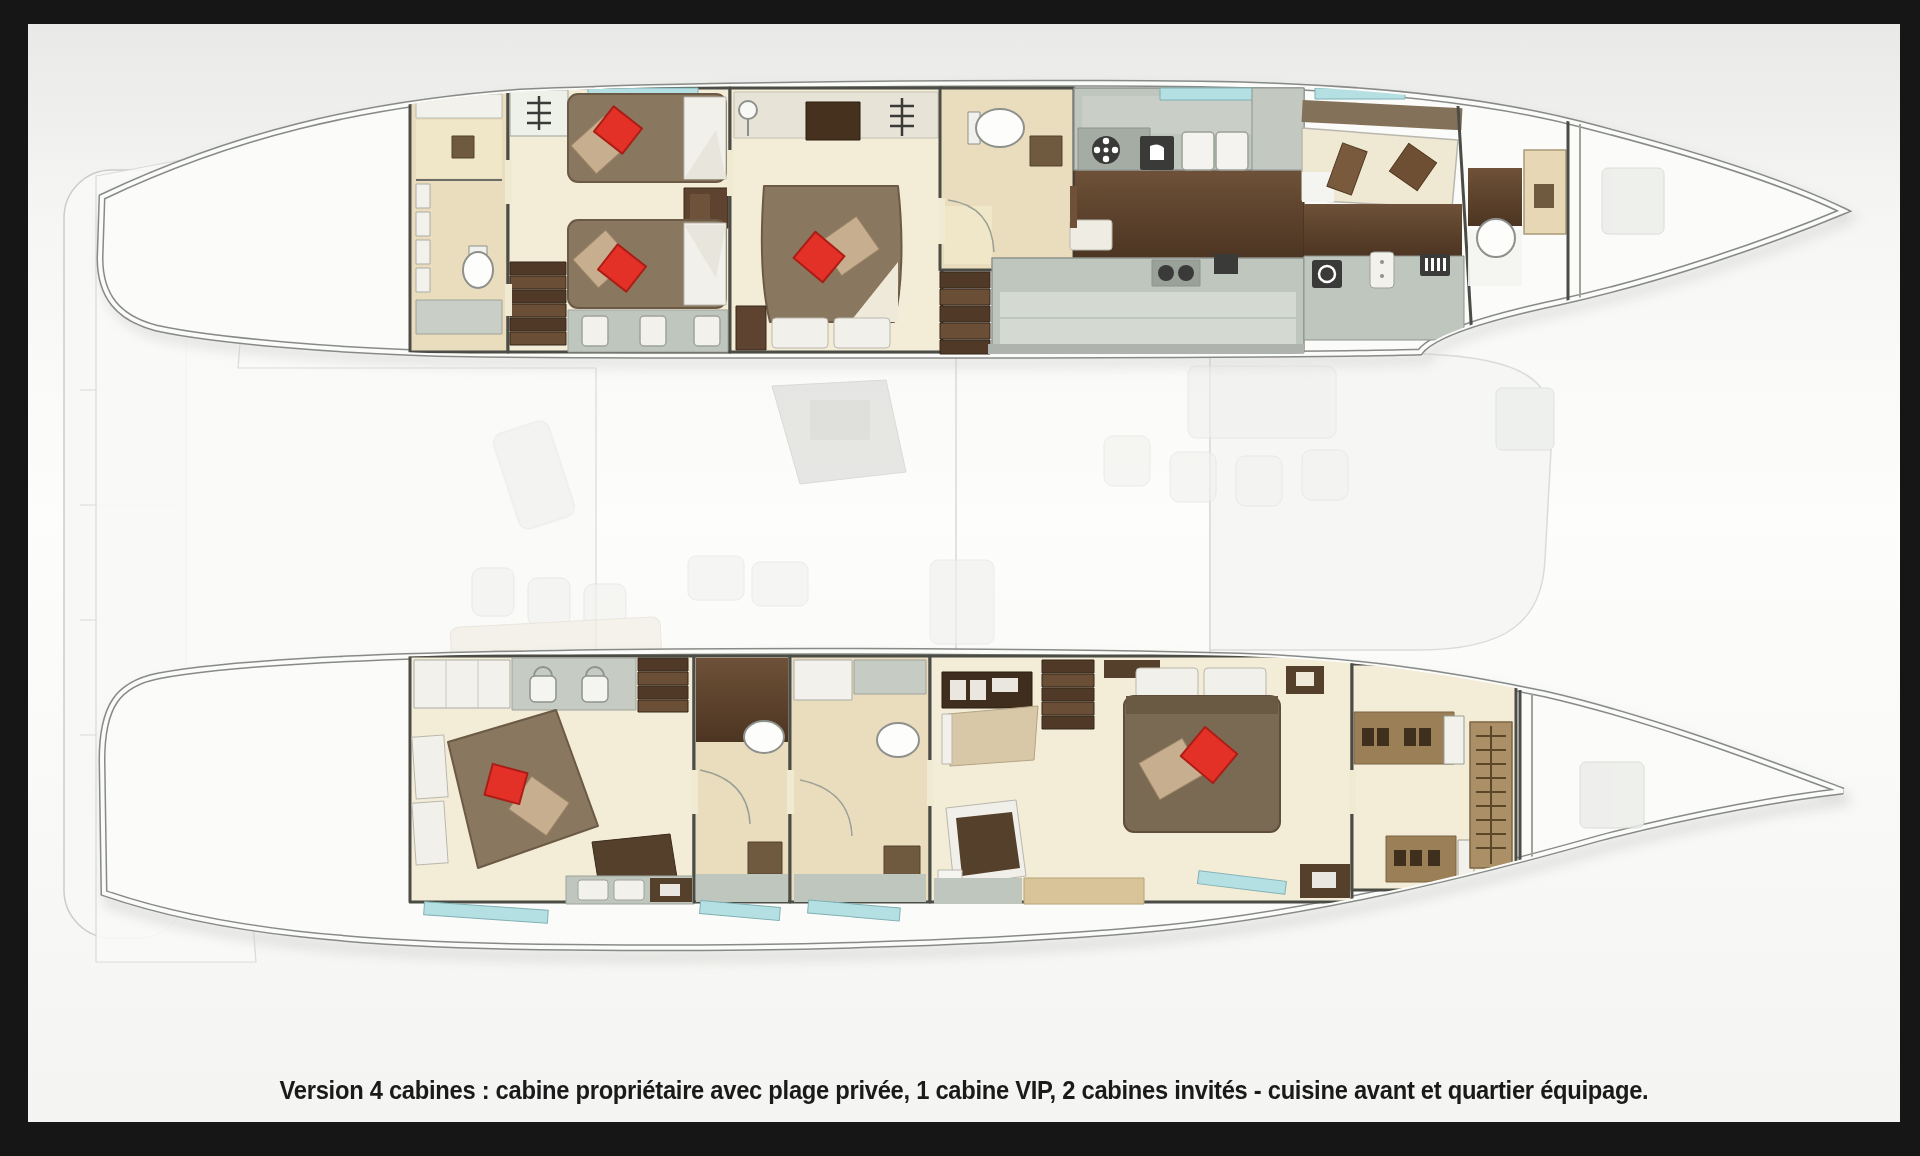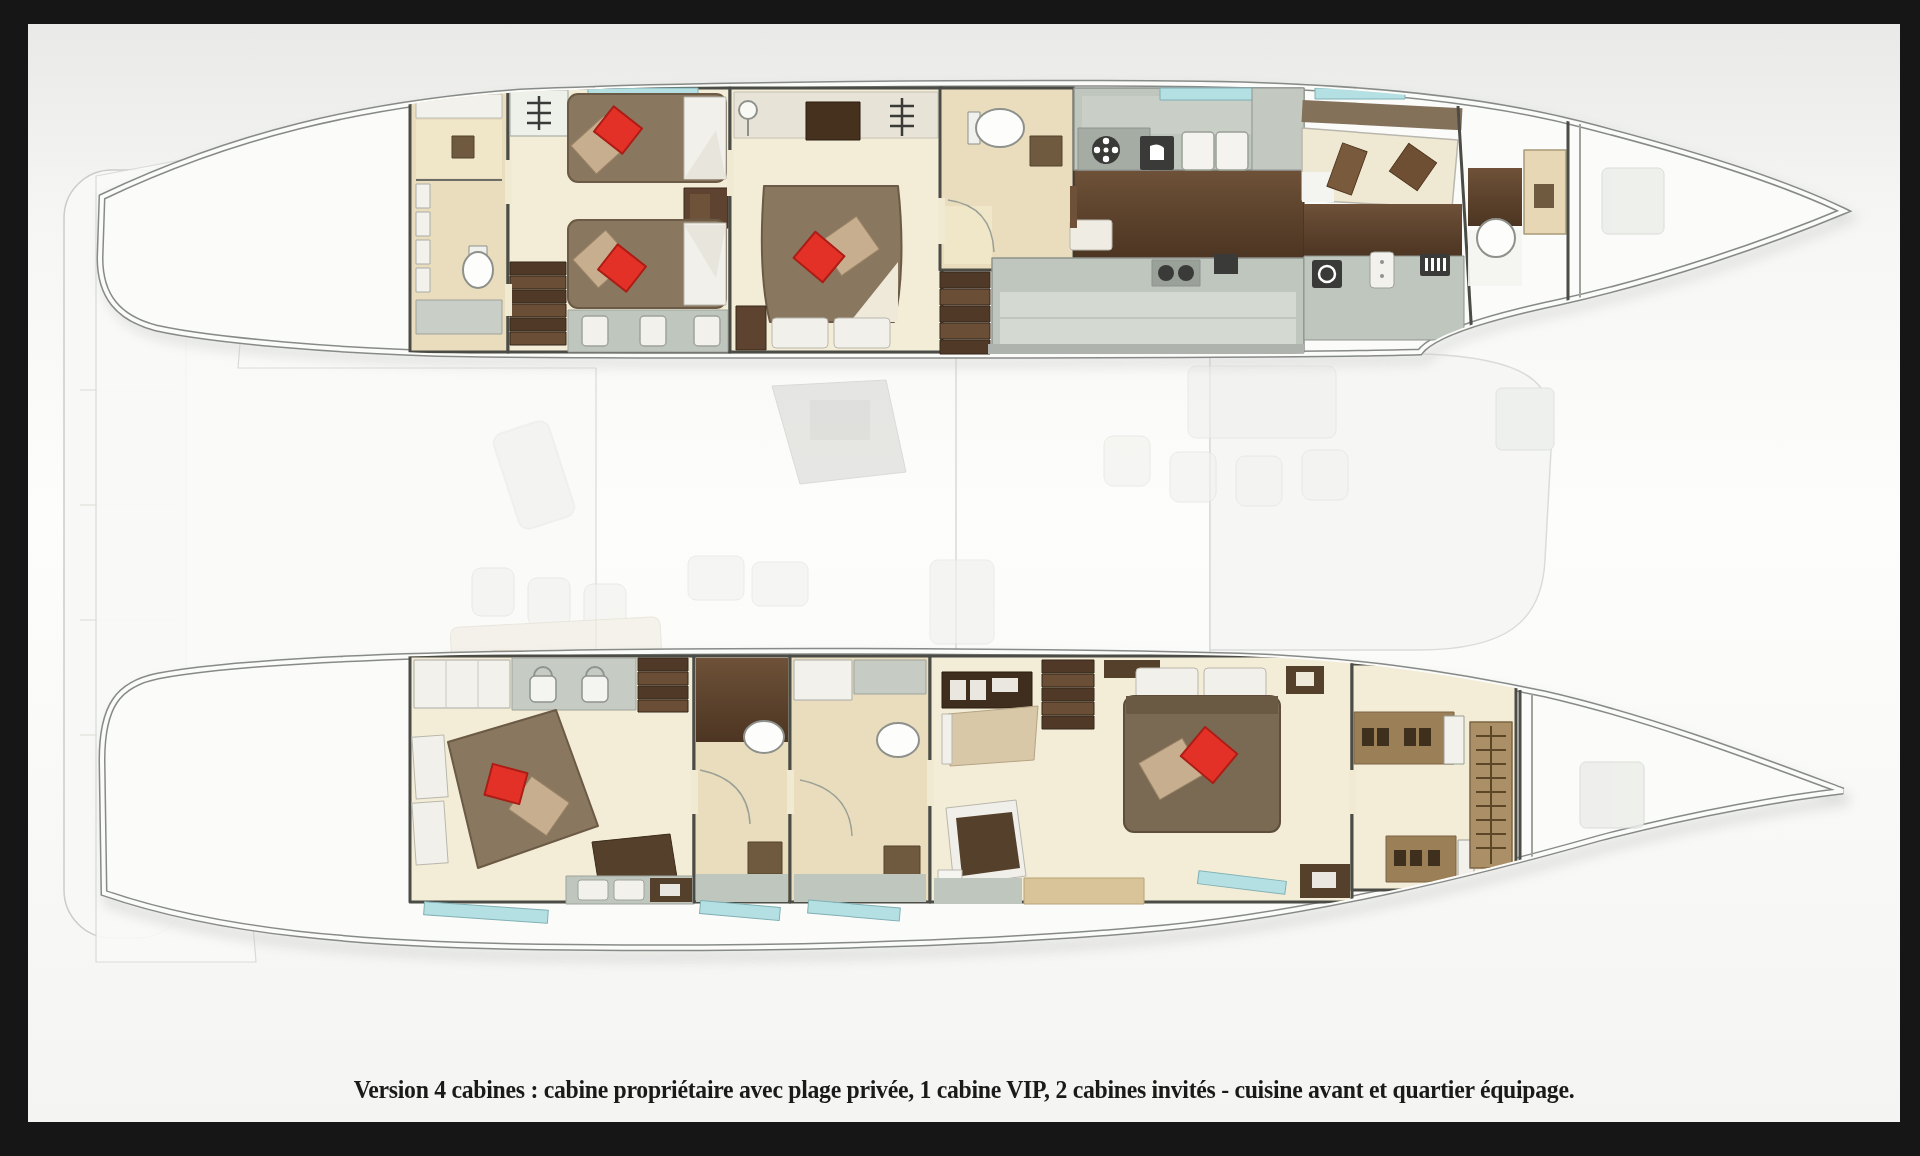--- a/index.html
+++ b/index.html
@@ -6,21 +6,21 @@
     --frame_black:#161616; --canvas_white:#fcfcfb; --hull_line:#878b87;
     --floor_cream:#f3ecd6; --floor_beige:#eaddbe; --wood_dark:#5a402b;
     --bed_taupe:#8a775f; --bed_edge:#6b5a45; --pillow_red:#e33128;
     --pillow_red_dark:#ab1d15; --pillow_beige:#c6ae8f; --counter_gray:#bfc6be;
     --counter_light:#d4d9d1; --appliance_dark:#3a3b38; --wall_dark:#4b4c46;
     --window_teal:#b5e0e3; --white_fixture:#f2f1ec; --shelf_tan:#9b7f57;
     --caption_color:#1a1a1a;
   }
   html,body{margin:0;padding:0;background:#000;}
   .stage{position:relative;width:1920px;height:1156px;background:var(--frame_black);overflow:hidden;
-         font-family:Liberation Serif, serif;}
+         font-family:Liberation Sans, sans-serif;}
   .plan-svg{position:absolute;left:0;top:0;}
   .caption{
     position:absolute;left:28px;width:1872px;top:1076px;height:40px;
     text-align:center;font-weight:bold;font-size:25px;color:var(--caption_color);
     letter-spacing:-0.3px;transform:scaleX(0.95);
   }
 </style>
 </head>
 <body>
 

